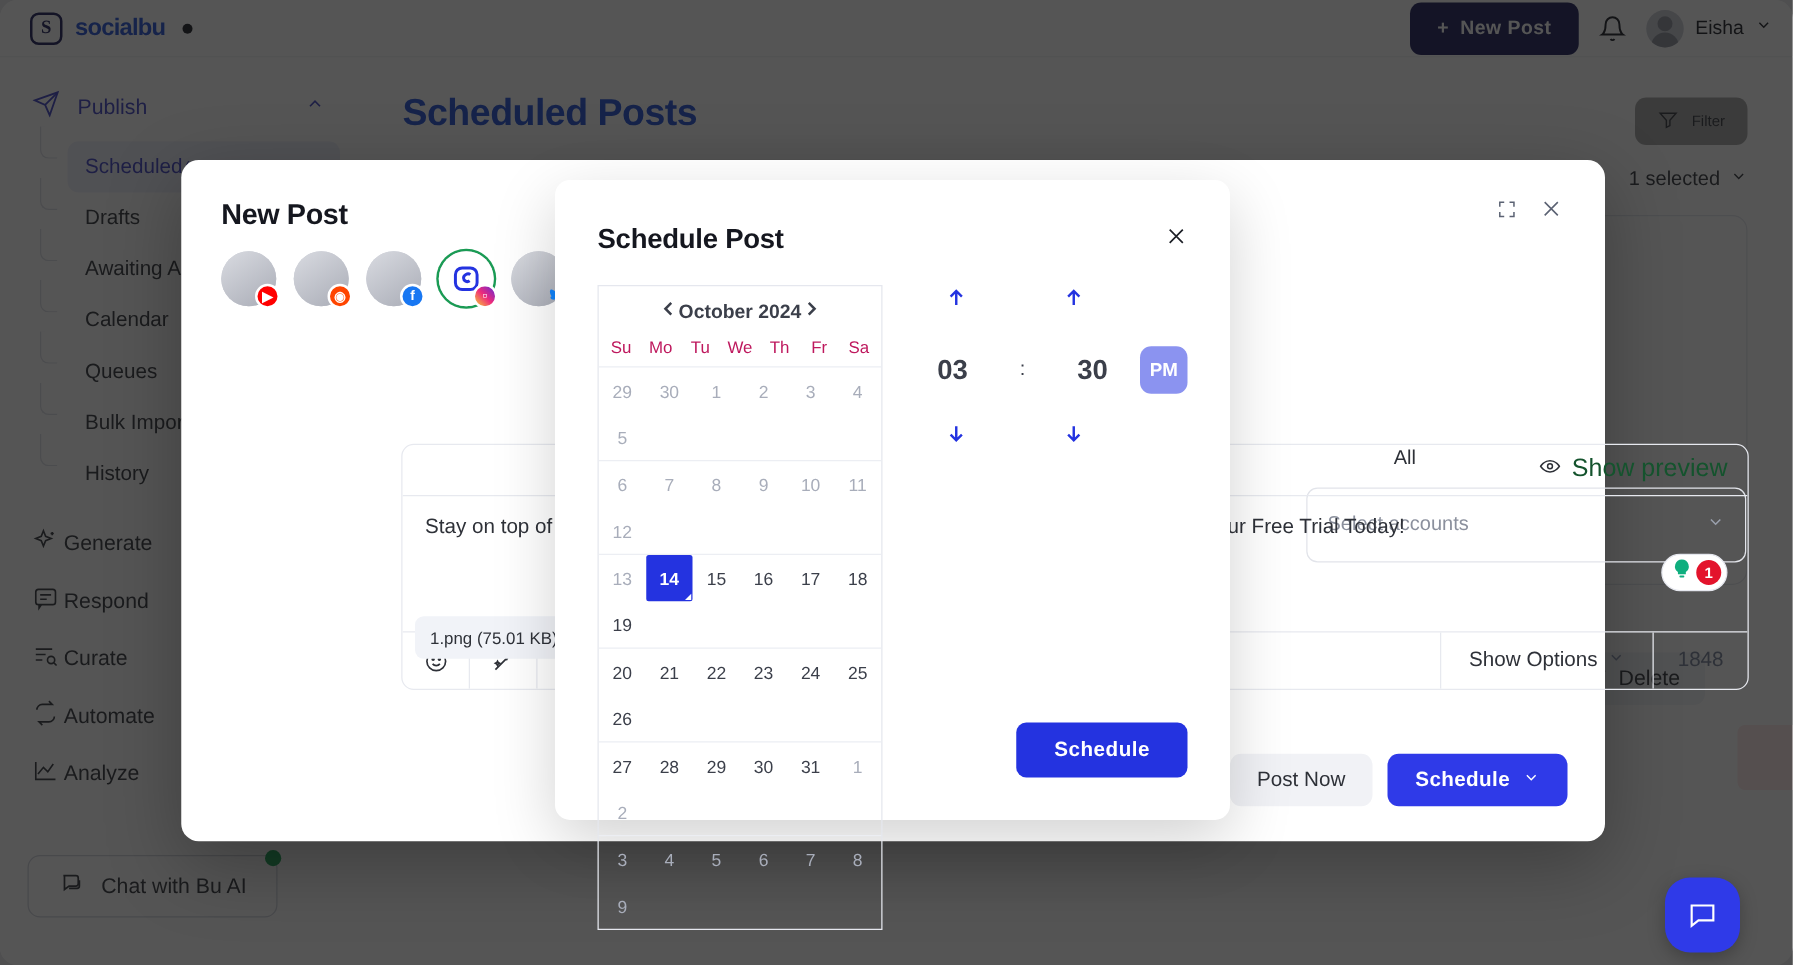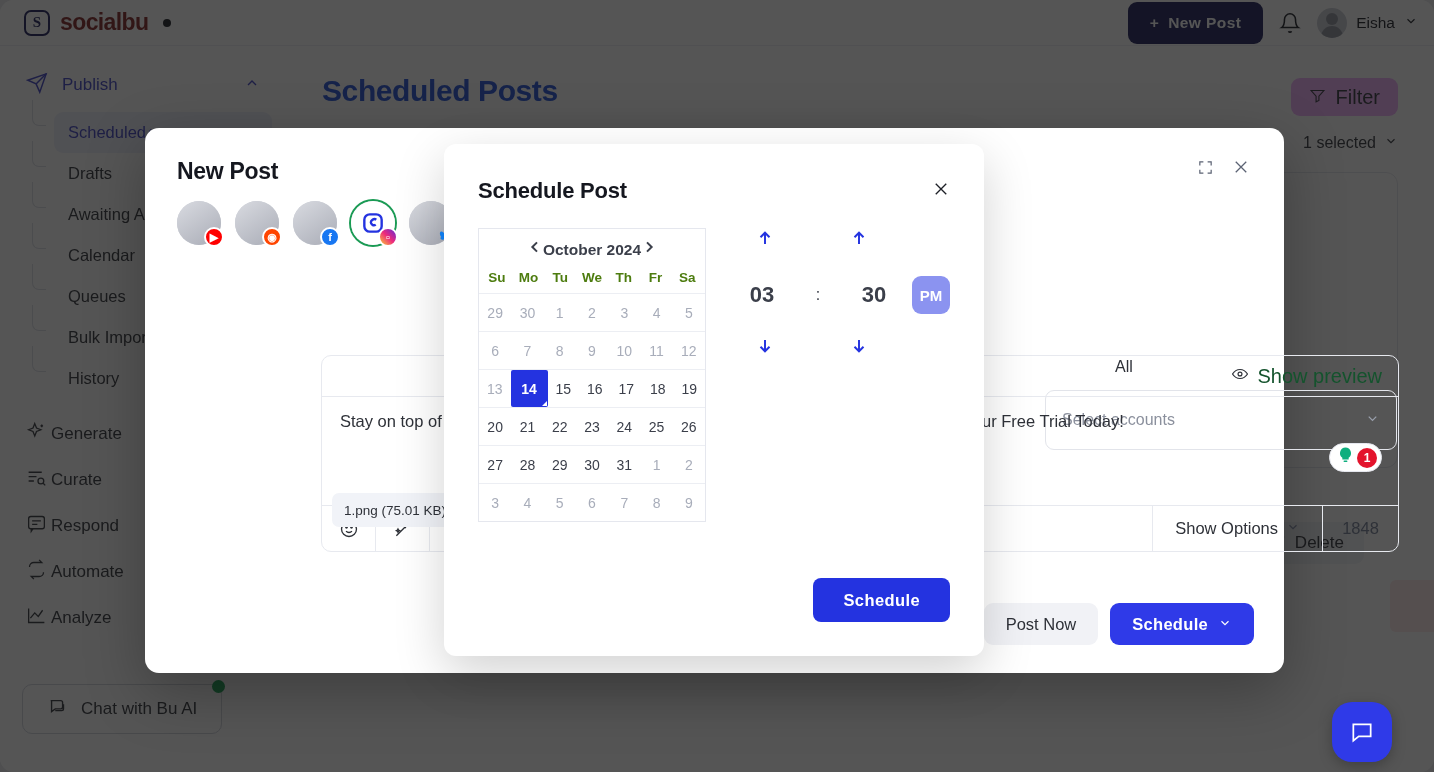--- a/index.html
+++ b/index.html
@@ -38,21 +38,21 @@
   }
   .brand { display: flex; align-items: center; gap: 10px; }
   .brand-mark {
     width: 26px; height: 26px; border-radius: 7px;
     border: 2.5px solid #161856;
     display: flex; align-items: center; justify-content: center;
     font-weight: 700; font-size: 15px; color: #161856;
     font-family: "Liberation Serif", serif;
   }
   .brand-name {
-    font-size: 23px; font-weight: 700; color: #7f1d1d; letter-spacing: -0.6px;
+    font-size: 19px; font-weight: 700; color: #1d4ed8; letter-spacing: -0.6px;
   }
   .brand-dot { width: 8px; height: 8px; border-radius: 50%; background: #15171f; margin-left: 4px;}
   .topbar-right { margin-left: auto; display: flex; align-items: center; gap: 16px; }
   .new-post-btn {
     display: flex; align-items: center; gap: 9px;
     background: #161856; color: #fff;
     border: none; border-radius: 9px;
     height: 42px; padding: 0 22px;
     font-size: 15.5px; font-weight: 600; letter-spacing: .4px;
     font-family: "Liberation Sans", sans-serif;
@@ -110,22 +110,22 @@
 
   
   .main {
     position: absolute; top: 46px; left: 286px; right: 0; bottom: 0;
     background: #fff; padding: 28px 36px;
   }
   .page-title { font-size: 30px; font-weight: 700; color: #1d4ed8; letter-spacing: -.4px;}
   .filter-btn {
     position: absolute; right: 36px; top: 32px;
     display: flex; align-items: center; gap: 10px;
-    background: #f0abfc; border: none; border-radius: 9px;
-    height: 38px; padding: 0 18px; font-size: 20px; color: #2e3138;
+    background: #a3a3a3; border: none; border-radius: 9px;
+    height: 38px; padding: 0 18px; font-size: 12px; color: #2e3138;
     font-family: "Liberation Sans", sans-serif; cursor: pointer;
   }
   .selected-pill {
     position: absolute; right: 36px; top: 88px;
     display: flex; align-items: center; gap: 8px;
     font-size: 16px; color: #2e3138; cursor: pointer;
   }
   .post-card {
     position: absolute; left: 708px; right: 36px; top: 126px; height: 296px;
     border: 1.4px solid #e3e5eb; border-radius: 12px; background: #fff;
@@ -292,24 +292,24 @@
   .cal-head {
     display: flex; align-items: center; justify-content: center;
     padding: 10px 14px;
   }
   .cal-nav { color: #3b3f4a; cursor: pointer; font-size: 18px; font-weight: 700; }
   .cal-month { font-size: 15.5px; font-weight: 700; color: #3b3f4a; }
   .cal-dows {
     display: grid; grid-template-columns: repeat(7,1fr);
     padding: 0 2px 8px 2px;
   }
-  .cal-dows div { text-align: center; font-size: 13.5px; font-weight: 700; color: #4d7c0f; }
+  .cal-dows div { text-align: center; font-size: 13.5px; font-weight: 400; color: #be185d; }
   .cal-weeks { }
   .cal-week {
-    display: grid; grid-template-columns: repeat(7,1fr);
+    display: grid; grid-template-columns: repeat(6,1fr);
     border-top: 1.2px solid #eceef3;
   }
   .cal-day {
     height: 37px; display: flex; align-items: center; justify-content: center;
     font-size: 14px; color: #3b3f4a; cursor: pointer;
   }
   .cal-day.mute { color: #a8adba; }
   .cal-day.sel {
     position: relative; background: #2433e0; color: #fff; font-weight: 700;
     width: 37px; margin: 0 auto; border-radius: 2px;
@@ -434,36 +434,36 @@
             <svg width="21" height="21" viewBox="0 0 24 24" fill="none" stroke="#2e3138" stroke-width="1.5">
               <path d="M10 3l2 5 5 2-5 2-2 5-2-5-5-2 5-2 2-5z"></path>
                 <path d="M18 4v3M16.5 5.5h3"></path>
             </svg>
           </span>
           <span>Generate</span>
         </div>
         <div class="nav-item">
           <span>
             <svg width="21" height="21" viewBox="0 0 24 24" fill="none" stroke="#2e3138" stroke-width="1.5">
+              <rect x="3" y="4" width="18" height="14" rx="2.5"></rect>
+                <path d="M7 9h10M7 13h6"></path>
+                <path d="M8 18l-2 3v-3"></path>
+            </svg>
+          </span>
+          <span>Respond</span>
+        </div>
+        <div class="nav-item">
+          <span>
+            <svg width="21" height="21" viewBox="0 0 24 24" fill="none" stroke="#2e3138" stroke-width="1.5">
               <path d="M3 6h15M3 11h9M3 16h6"></path>
                 <circle cx="17" cy="16" r="3.3"></circle>
                 <path d="M19.6 18.6L22 21"></path>
             </svg>
           </span>
           <span>Curate</span>
-        </div>
-        <div class="nav-item">
-          <span>
-            <svg width="21" height="21" viewBox="0 0 24 24" fill="none" stroke="#2e3138" stroke-width="1.5">
-              <rect x="3" y="4" width="18" height="14" rx="2.5"></rect>
-                <path d="M7 9h10M7 13h6"></path>
-                <path d="M8 18l-2 3v-3"></path>
-            </svg>
-          </span>
-          <span>Respond</span>
         </div>
         <div class="nav-item">
           <span>
             <svg width="21" height="21" viewBox="0 0 24 24" fill="none" stroke="#2e3138" stroke-width="1.5">
               <path d="M4 9a5 5 0 0 1 5-5h9l-3-3"></path>
                 <path d="M20 15a5 5 0 0 1-5 5H6l3 3"></path>
             </svg>
           </span>
           <span>Automate</span>
         </div>

